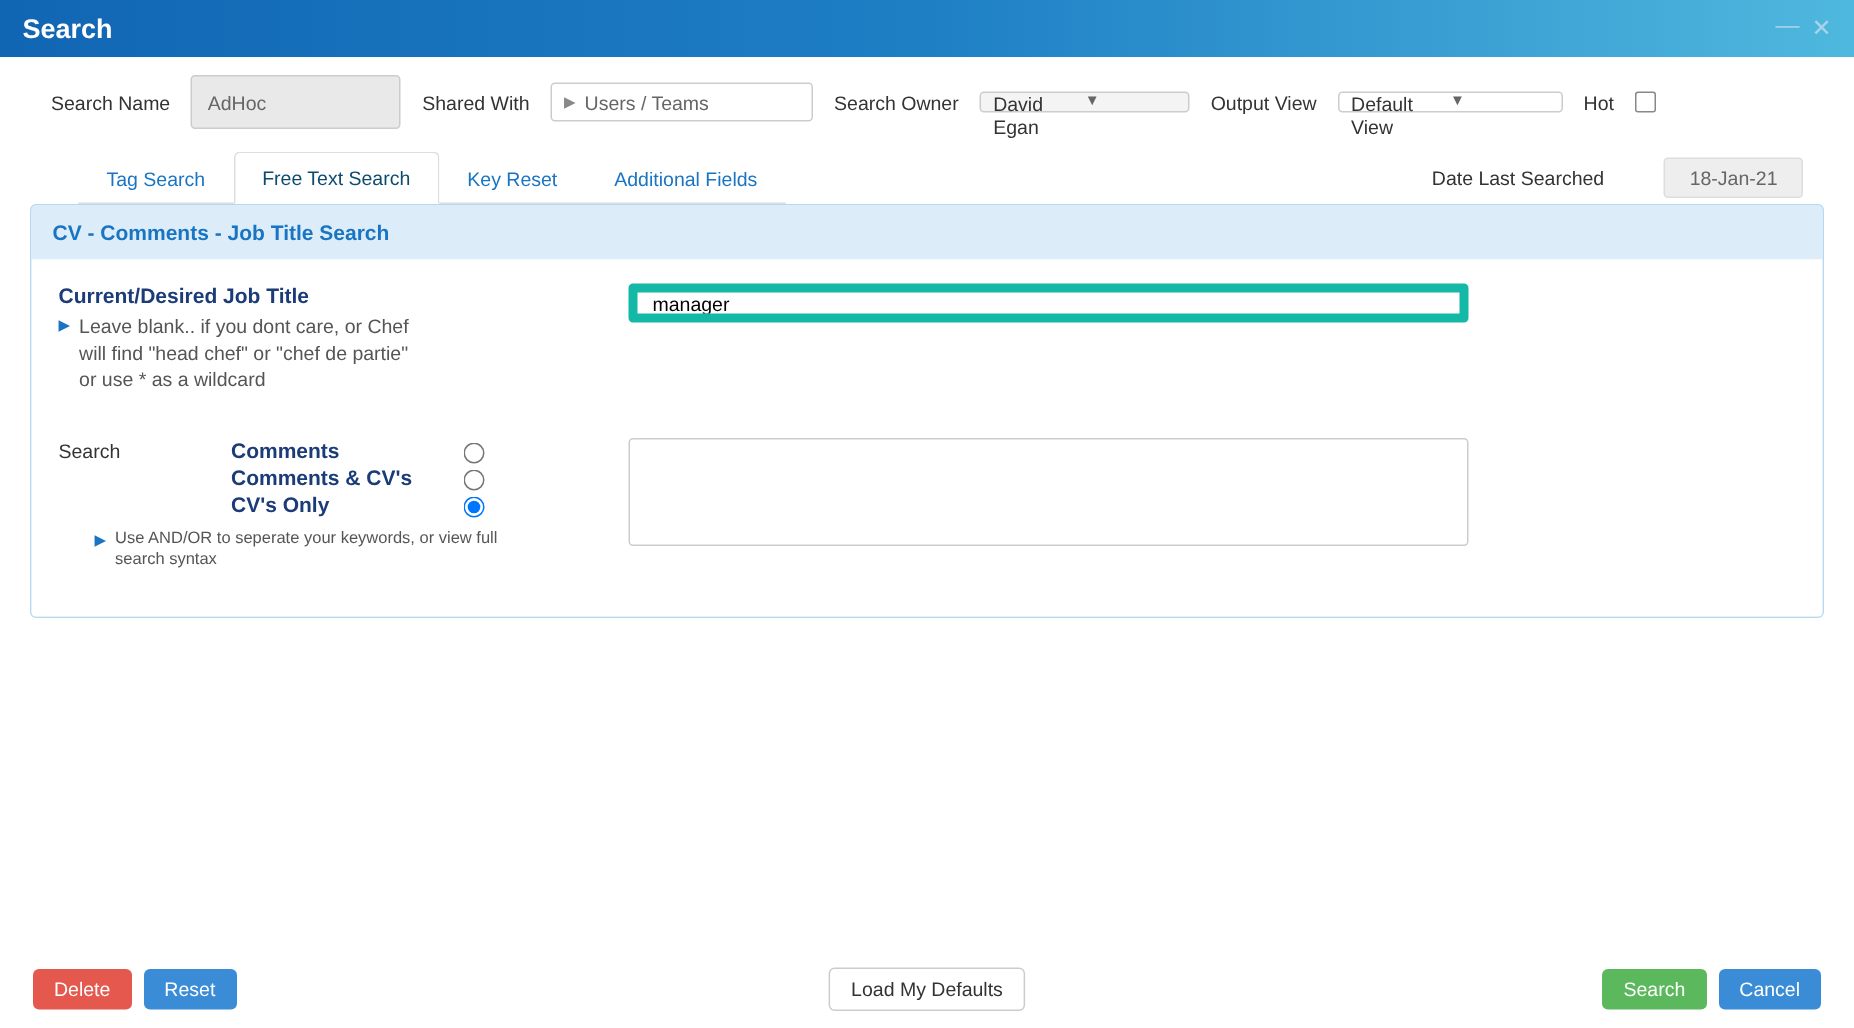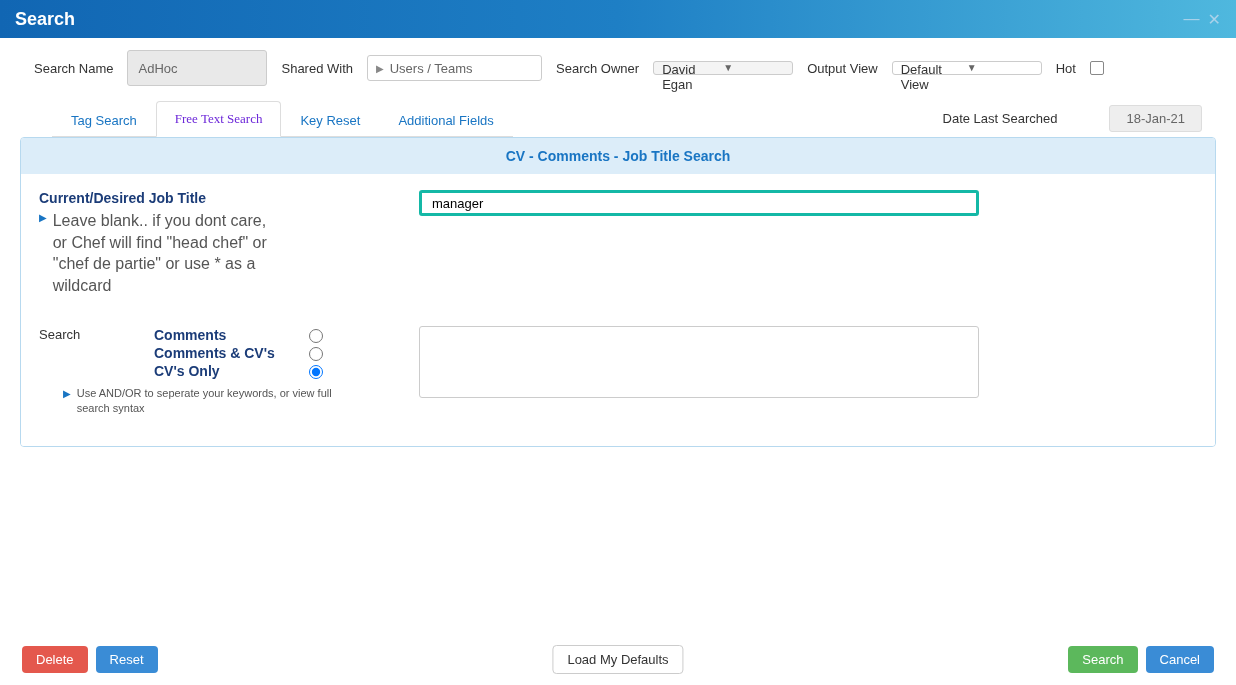--- a/index.html
+++ b/index.html
@@ -110,33 +110,31 @@
     padding: 9px 18px;
     font-size: 13px;
     color: #1975c3;
     cursor: pointer;
     border: 1px solid transparent;
     border-bottom: none;
     position: relative;
     bottom: -1px;
   }
   .tab.active {
-    color: #6d28d9;
+    color: #0c4a6e;
     border: 1px solid #ddd;
     border-bottom: 1px solid #fff;
     border-top-left-radius: 4px;
     border-top-right-radius: 4px;
     background: #fff;
-    font-family: Liberation Serif, serif;
   }
   .tabs-spacer { flex: 1; }
   .date-group {
     display: flex;
     align-items: center;
-    gap: 12px;
     justify-content: center;
   }
   .date-box {
     background: #eee;
     border: 1px solid #ddd;
     border-radius: 3px;
     padding: 5px 16px;
     font-size: 13px;
     color: #666;
     margin-left: 40px;
@@ -147,21 +145,20 @@
     border: 1px solid #b7d9ef;
     border-radius: 4px;
     overflow: hidden;
   }
   .panel-header {
     background: #dcedf9;
     color: #1975c3;
     font-weight: 600;
     font-size: 14px;
     padding: 10px 14px;
-    text-align: center;
   }
   .panel-body {
     background: #fff;
     padding: 16px 18px 30px 18px;
   }
   .form-row {
     display: flex;
     align-items: flex-start;
     margin-bottom: 30px;
   }
@@ -180,32 +177,32 @@
     align-items: flex-start;
     gap: 6px;
   }
   .help-block .tri {
     color: #1975c3;
     font-size: 10px;
     margin-top: 2px;
     flex-shrink: 0;
   }
   .help-text {
-    font-size: 16px;
+    font-size: 13px;
     color: #555;
     line-height: 1.35;
   }
   .form-right {
     flex: 1;
     max-width: 560px;
   }
   .wide-input {
     width: 100%;
     height: 26px;
-    border: 3px solid #14b8a6;
+    border: 6px solid #14b8a6;
     border-radius: 3px;
     padding: 0 10px;
     font-size: 13px;
   }
   .wide-textarea {
     width: 100%;
     height: 72px;
     border: 1px solid #ccc;
     border-radius: 3px;
     padding: 6px 10px;

